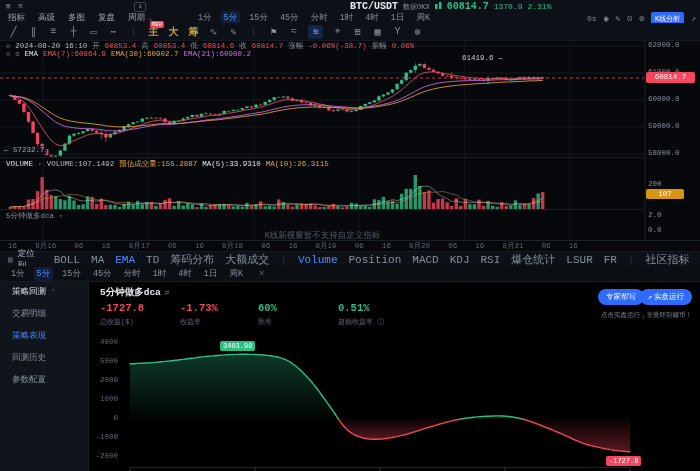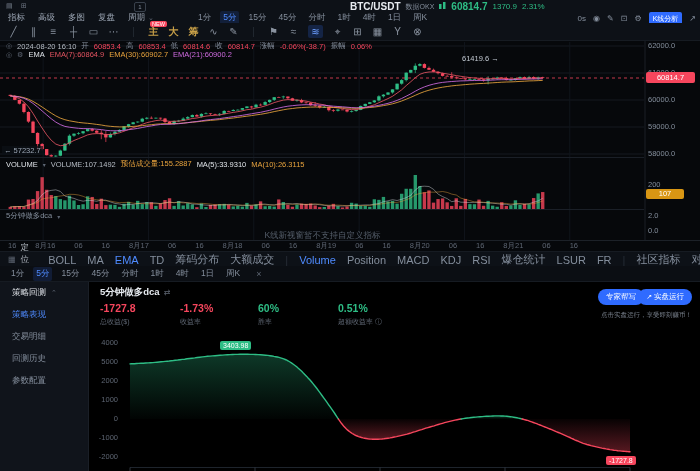--- a/index.html
+++ b/index.html
@@ -1,17 +1,17 @@
 <!DOCTYPE html>
 <html><head>
 <meta charset="utf-8">
 <style>
   html,body{margin:0;padding:0;background:#000;}
   .app{position:relative;width:700px;height:471px;background:#06080b;overflow:hidden;
-       font-family:Liberation Sans, sans-serif;-webkit-font-smoothing:antialiased;color:#848e9c;}
+       font-family:Liberation Mono, monospace;-webkit-font-smoothing:antialiased;color:#848e9c;}
   
   .hdr{position:absolute;top:0;left:0;right:0;height:23px;background:#0d1117;border-bottom:1px solid #161b22;z-index:10;}
   .win-icons{position:absolute;left:6px;top:2px;display:flex;gap:8px;color:#6b7480;font-size:7px;}
   .tab-badge{position:absolute;left:134px;top:2px;min-width:8px;height:8px;border:1px solid #39414c;border-radius:2px;
              color:#848e9c;font-size:6px;line-height:8px;text-align:center;padding:0 1px;}
   .symcluster{position:absolute;left:350px;top:1px;display:flex;align-items:center;gap:5px;}
   .sym{font-size:10px;font-weight:bold;color:#e8ecf1;}
   .src{font-size:7px;color:#848e9c;}
   .price{font-size:10px;font-weight:bold;color:#2ebd85;}
   .chg,.pct{font-size:8px;color:#2ebd85;}
@@ -667,22 +667,22 @@
       <span class="li ">1时</span>
       <span class="li ">4时</span>
       <span class="li ">1日</span>
       <span class="li ">周K</span>
       <span class="li close">×</span>
     </div>
 
   <div class="panel-body">
     <div class="sidebar">
         <span class="li white caret">策略回测</span>
+        <span class="li ">交易明细</span>
         <span class="li sel">策略表现</span>
-        <span class="li ">交易明细</span>
         <span class="li ">回测历史</span>
         <span class="li ">参数配置</span>
       </div>
 
     <div class="panel-main">
       <div class="strategy-title">
         <span>5分钟做多dca</span>
         <span class="swap-icon">⇄</span>
       </div>
 

